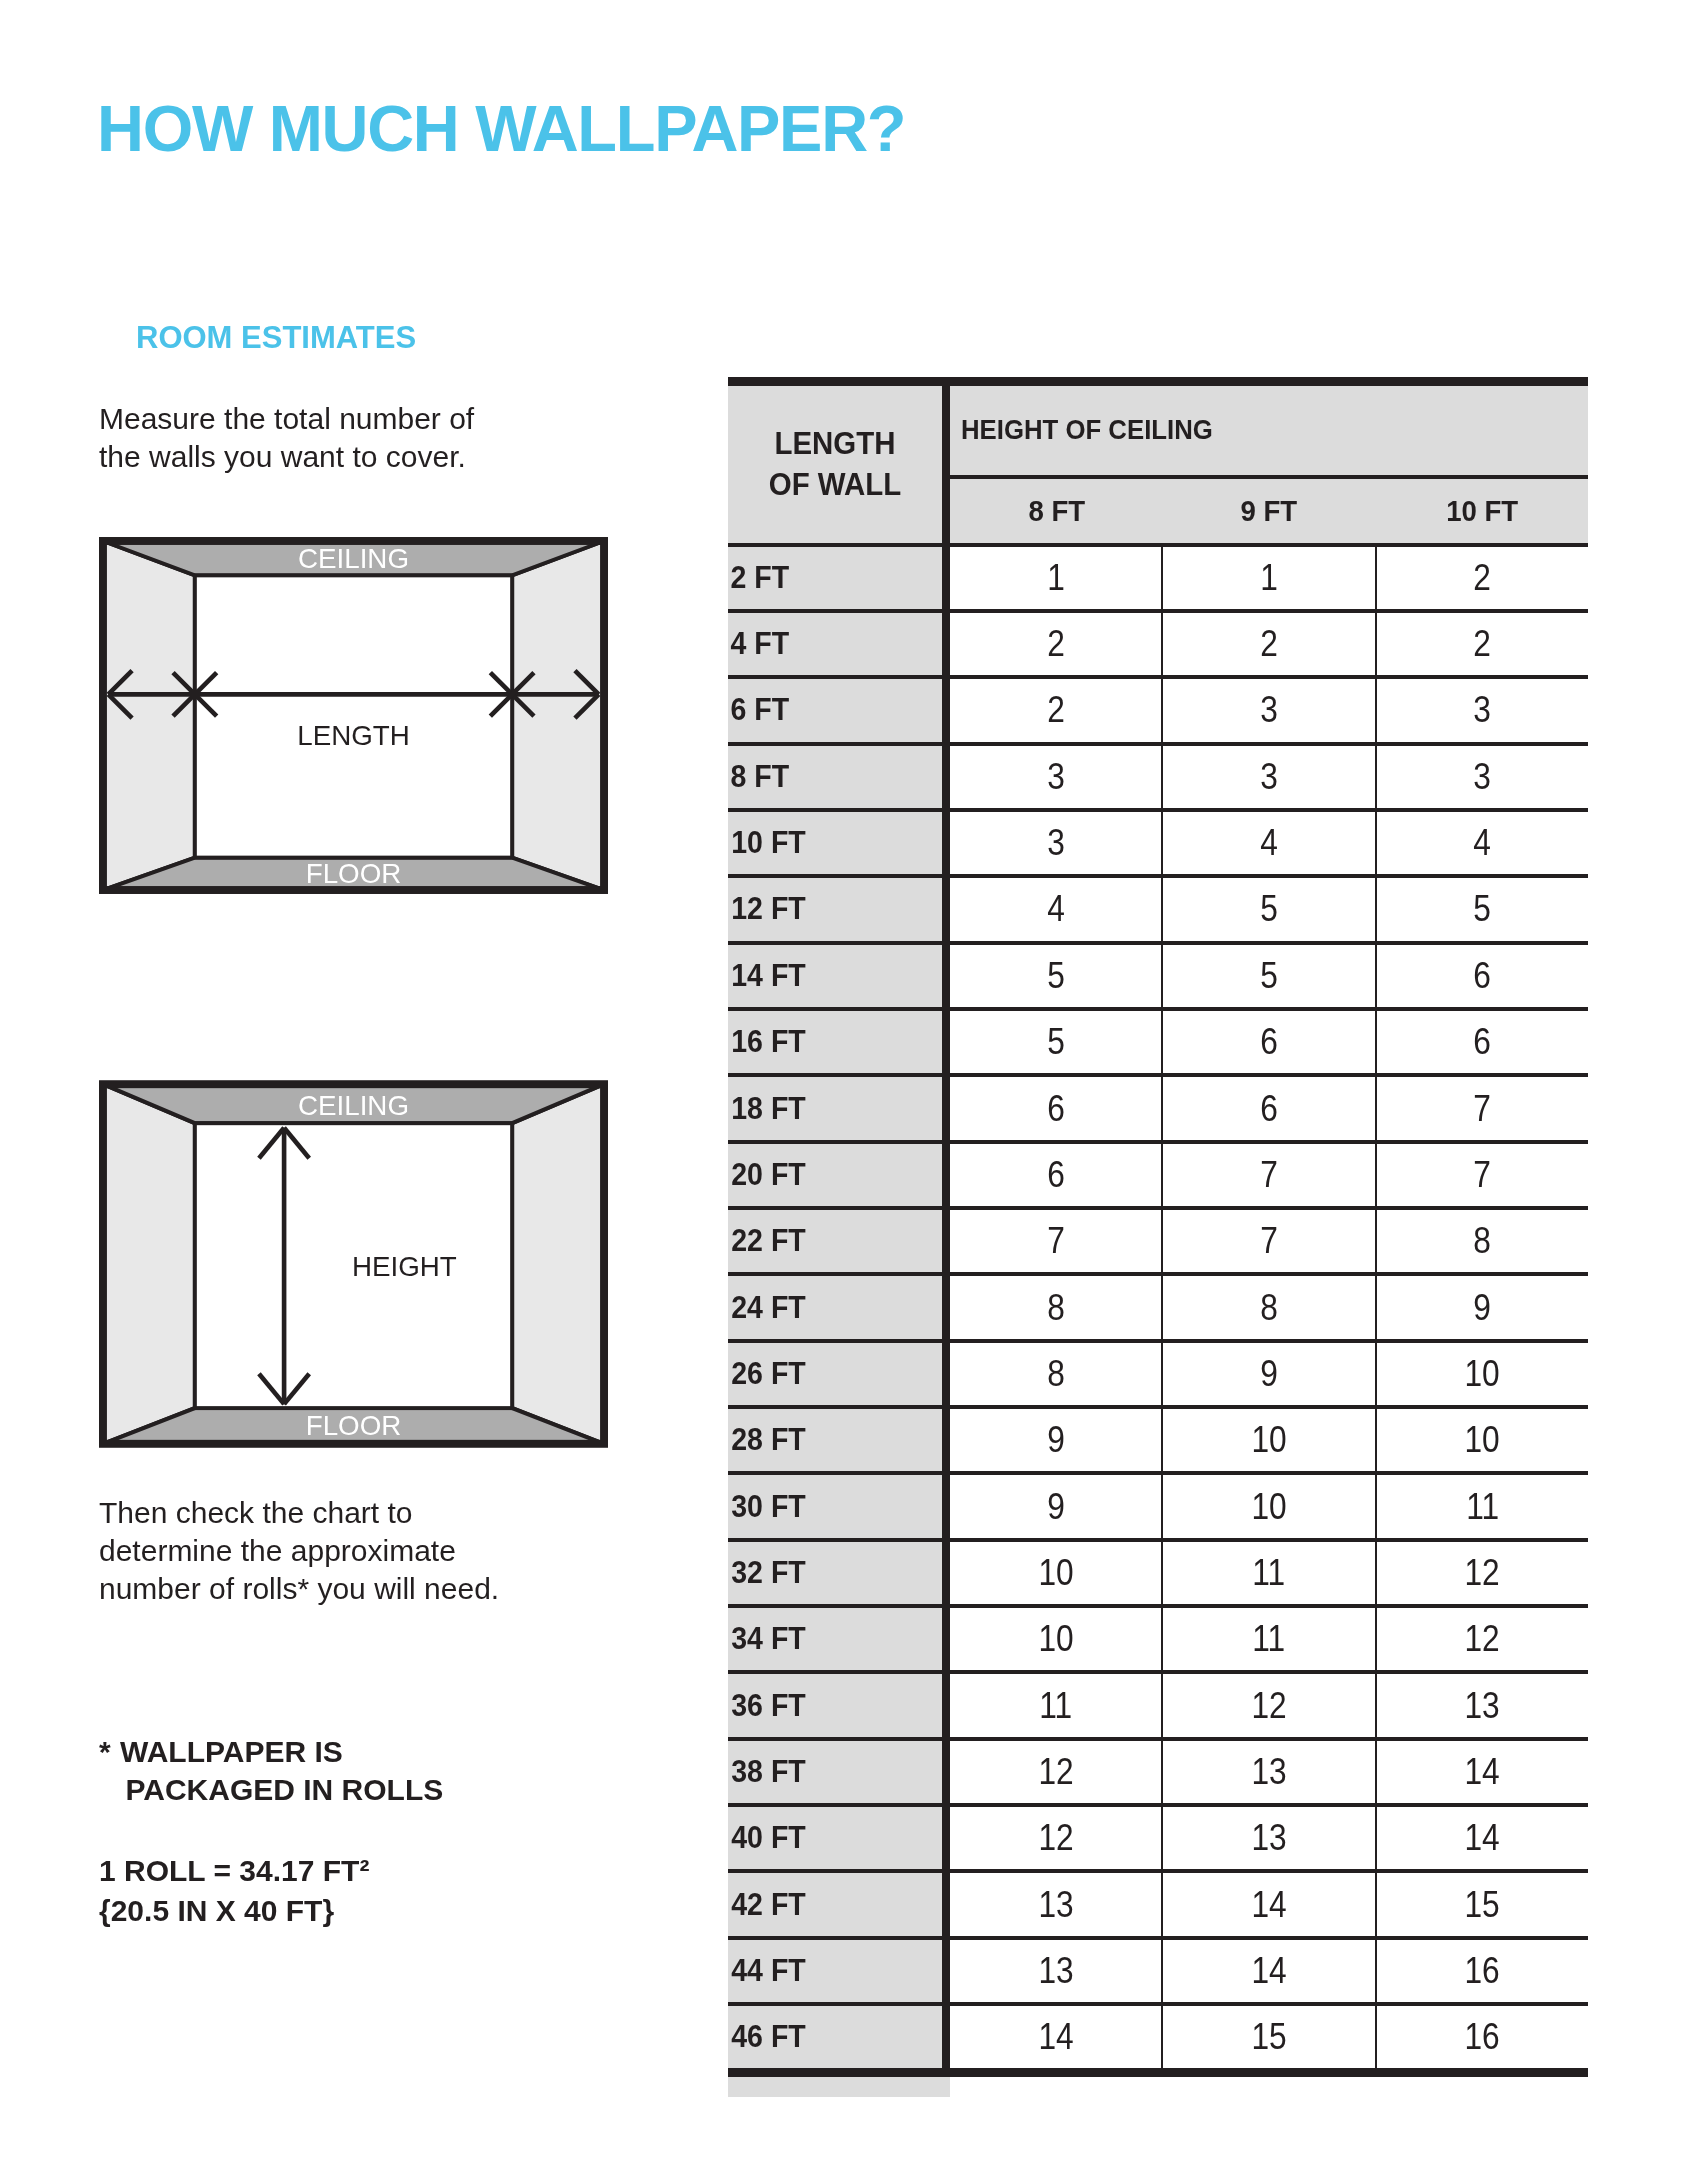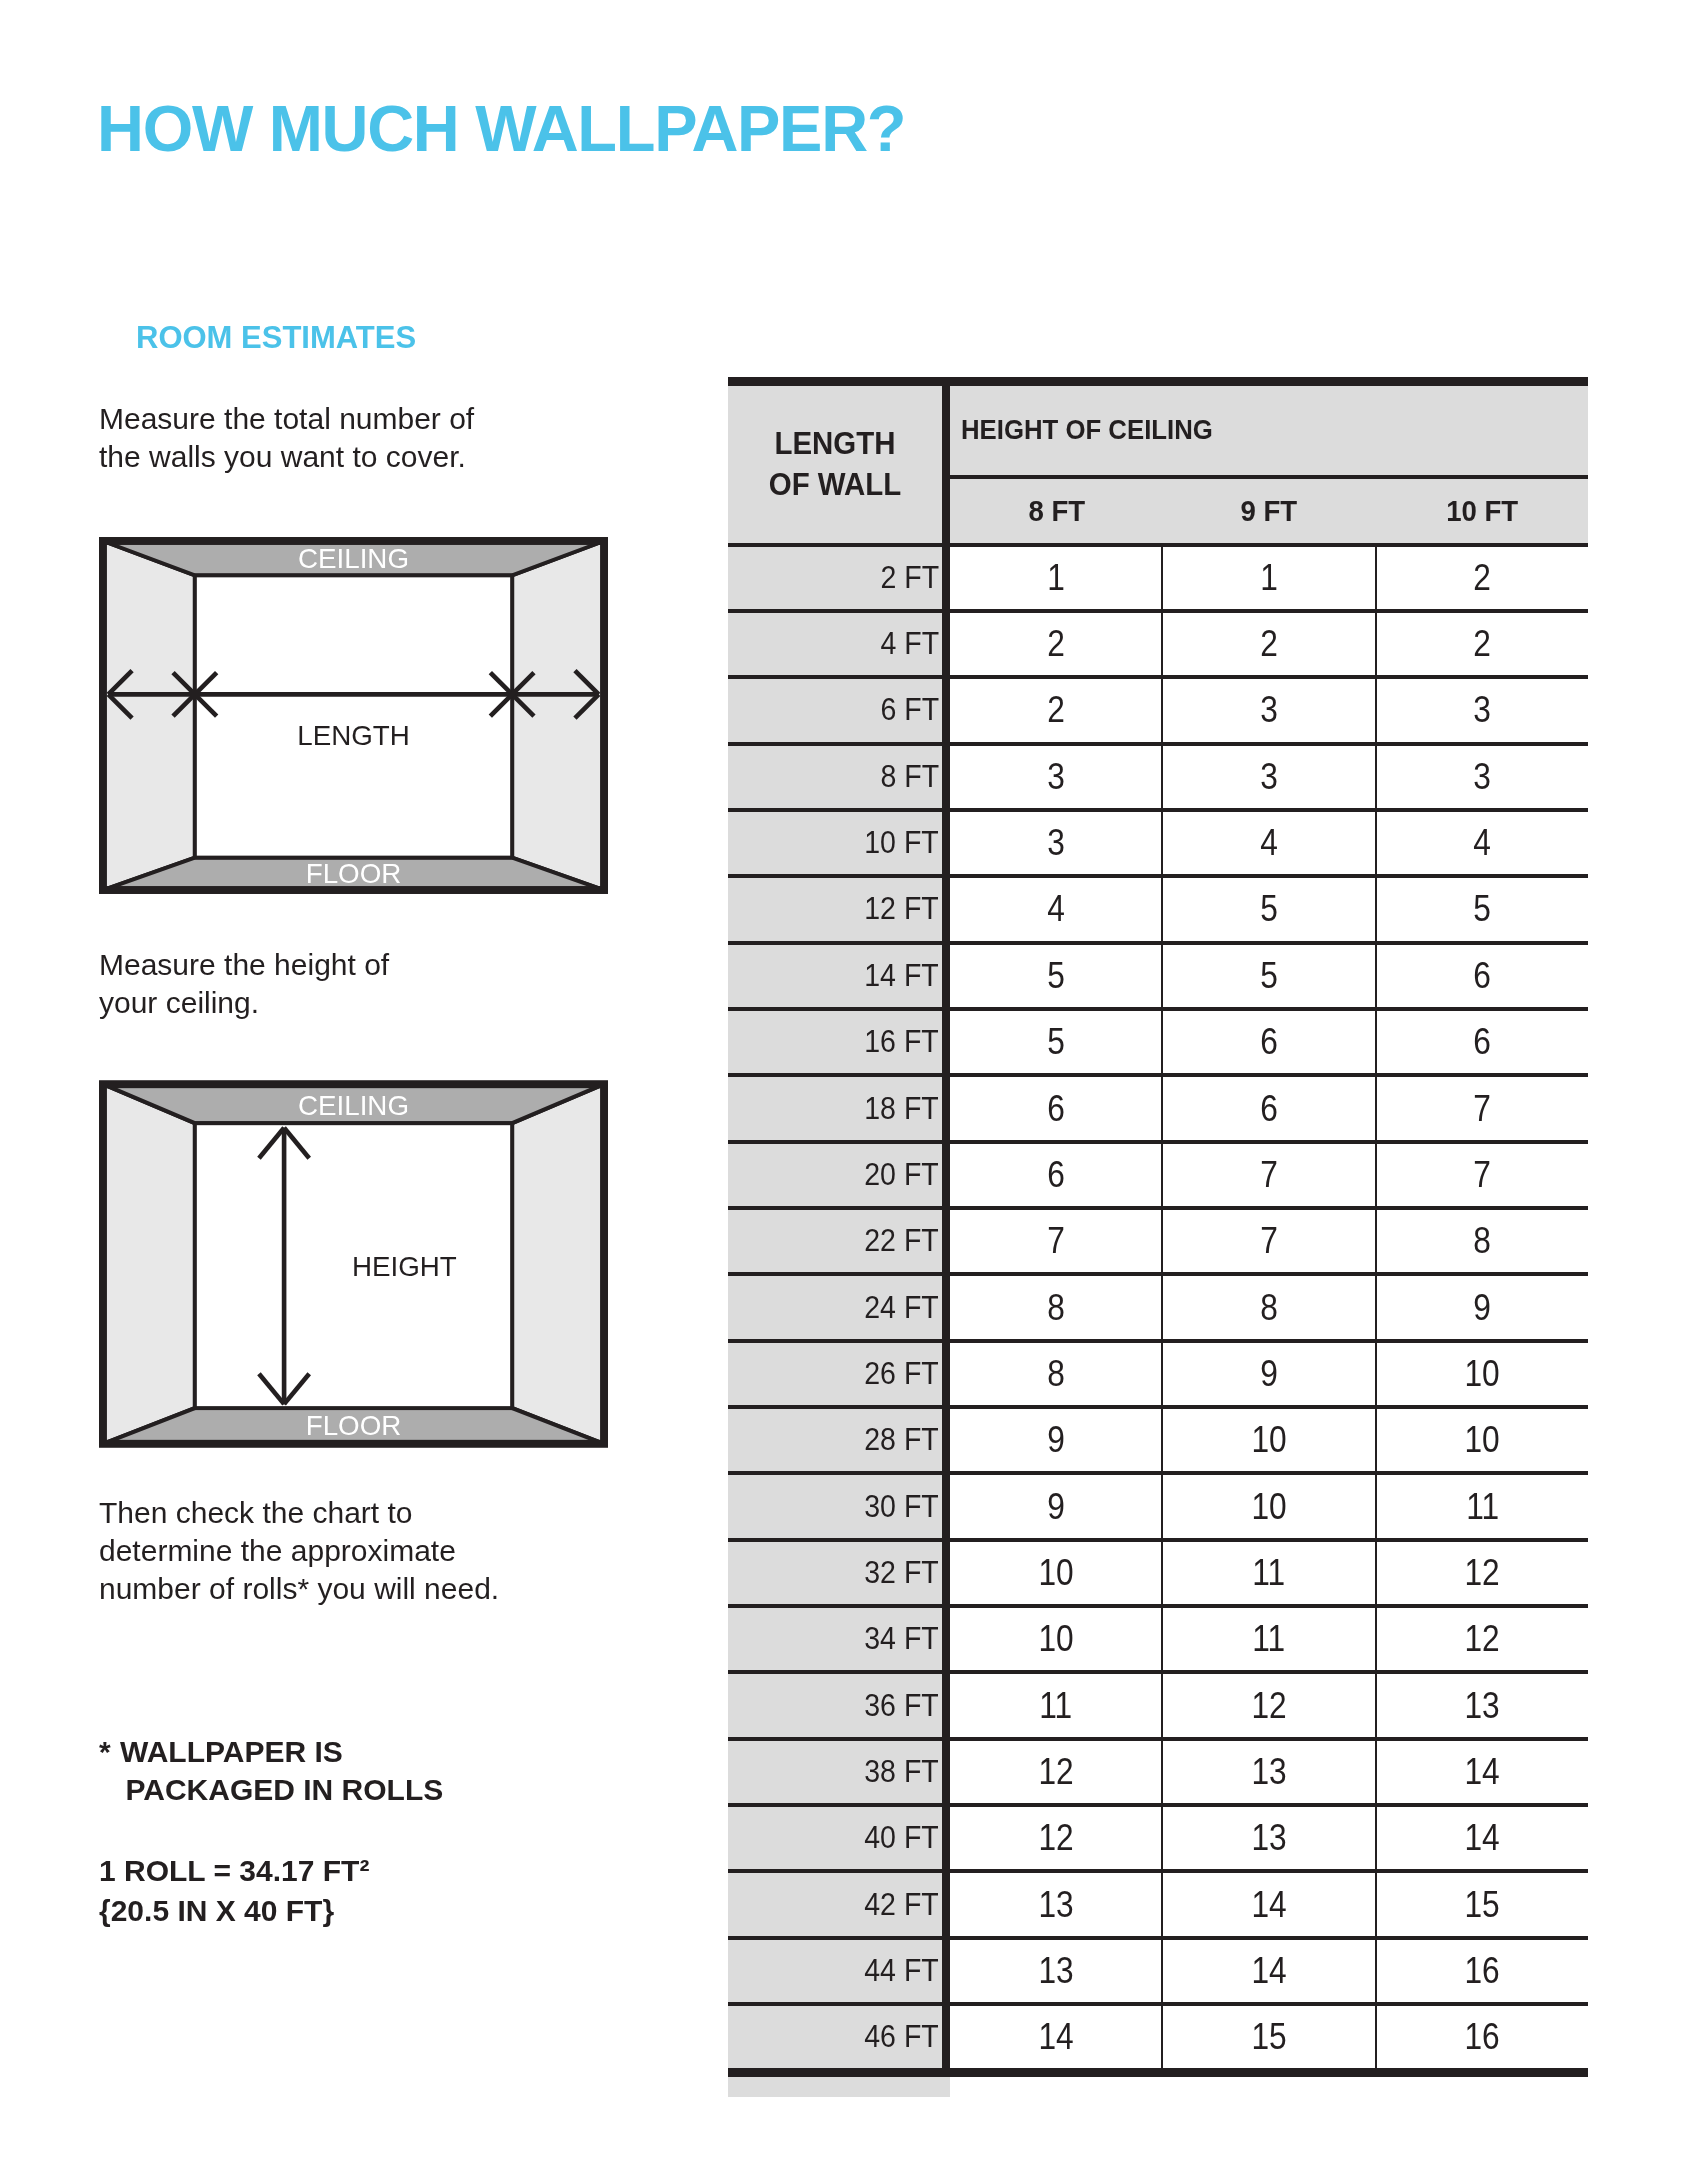--- a/index.html
+++ b/index.html
@@ -64,21 +64,21 @@
   .th-right{flex:1;display:flex;flex-direction:column;background:var(--cell-gray);}
   .th-hoc{height:89px;display:flex;align-items:center;font-weight:bold;font-size:28px;}
   .th-div{height:4px;background:var(--ink);}
   .th-subs{flex:1;display:flex;}
   .th-sub{flex:1;display:flex;align-items:center;justify-content:center;font-weight:bold;font-size:30px;}
   .tbody{flex:1;display:flex;flex-direction:column;border-top:4.6px solid var(--ink);}
   .trow{flex:1;display:flex;border-bottom:4.6px solid var(--ink);}
   .trow:last-child{border-bottom:none;}
   .rlabel{
     width:214px;background:var(--cell-gray);border-right:8px solid var(--ink);
-    display:flex;align-items:center;justify-content:flex-end;font-weight:normal;font-size:31px;
+    display:flex;align-items:center;justify-content:flex-start;font-weight:bold;font-size:31px;
   }
   .rval{flex:1;display:flex;align-items:center;justify-content:center;font-size:36px;background:#fff;}
   .rval + .rval{border-left:2.6px solid var(--ink);}
   .cond{display:inline-block;transform:scaleX(0.92);}
   .cond-num{display:inline-block;transform:scaleX(0.88);}
   .gray-tail{position:absolute;left:728px;top:2077px;width:222px;height:20px;background:var(--cell-gray);}
 </style>
 </head>
 <body>
 
@@ -107,22 +107,20 @@
       <line x1="14" y1="238" x2="50" y2="202"></line>
       <line x1="14" y1="238" x2="50" y2="274"></line>
       <line x1="756" y1="238" x2="720" y2="202"></line>
       <line x1="756" y1="238" x2="720" y2="274"></line>
     </g>
     <text class="lbl-white" x="385" y="47" text-anchor="middle">CEILING</text>
     <text class="lbl-white" x="385" y="524" text-anchor="middle">FLOOR</text>
     <text class="lbl-dark" x="385" y="315" text-anchor="middle">LENGTH</text>
   </svg>
 
-  <div id="step2" class="para">Measure the height of
-your ceiling.</div>
 
   <svg id="diagram-height" class="diagram" width="509" height="368" viewBox="0 0 770 556">
     <polygon class="wall-side" points="6,6 145,65 145,496 6,550"></polygon>
     <polygon class="wall-side" points="764,6 625,65 625,496 764,550"></polygon>
     <polygon class="wall-band" points="6,6 764,6 625,65 145,65"></polygon>
     <polygon class="wall-band" points="6,550 764,550 625,496 145,496"></polygon>
     <rect class="backwall" x="145" y="65" width="480" height="431"></rect>
     <rect class="outerframe" x="6" y="6" width="758" height="544"></rect>
     <g class="arrow">
       <line x1="280" y1="72" x2="280" y2="490"></line>

